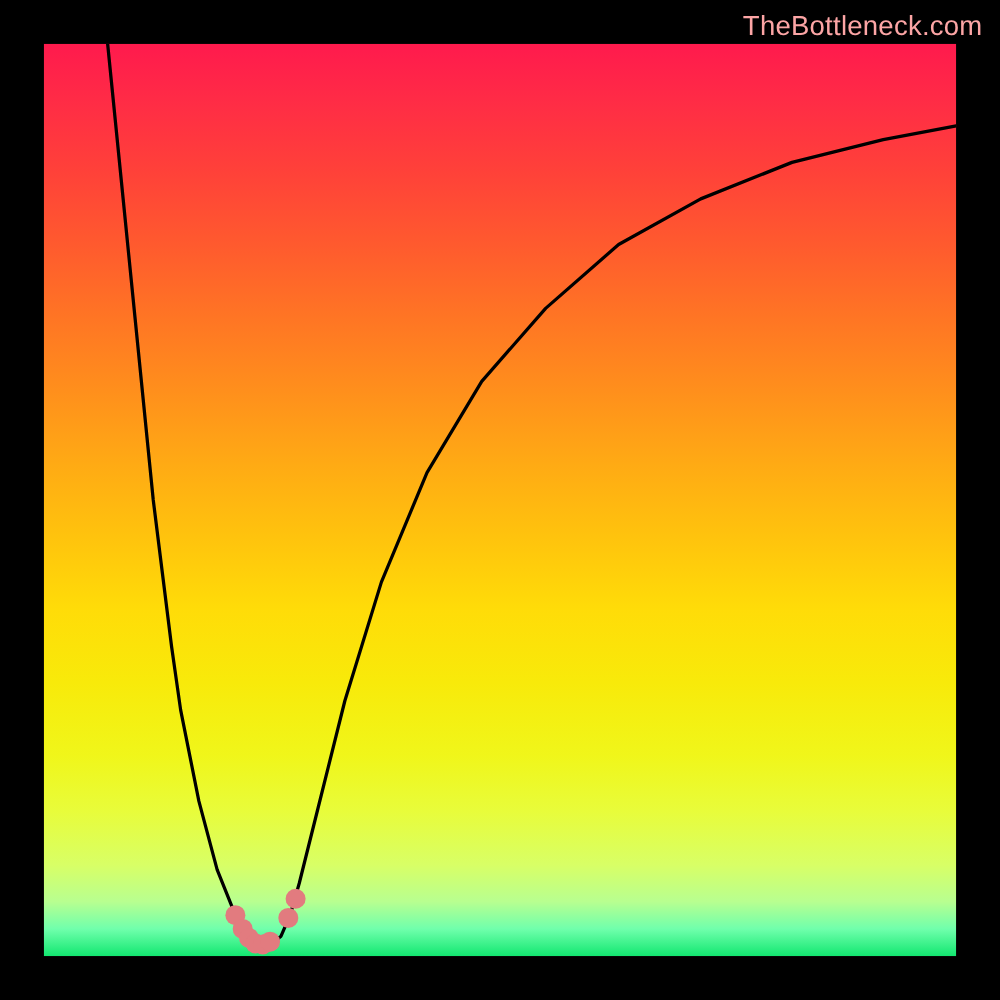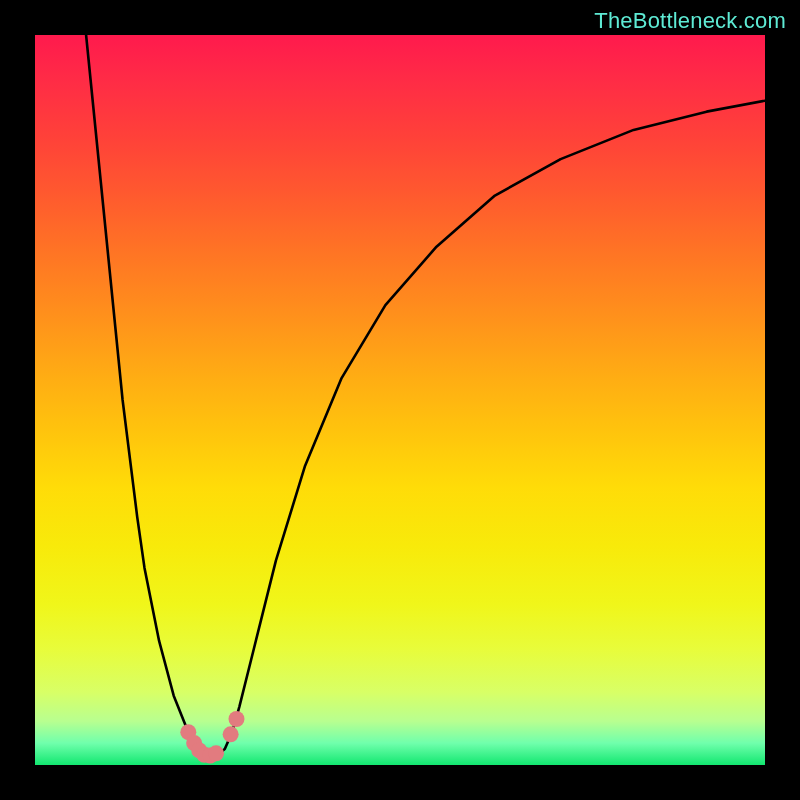--- a/index.html
+++ b/index.html
@@ -44,21 +44,21 @@
       #d8ff66 90%,
       #b8ff90 94%,
       #70ffac 97%,
       #12e770 100%
     );
   }
   .watermark {
     position: absolute;
     top: 8px;
     right: 14px;
-    color: #5eead4;
+    color: #fca5a5;
     font-size: 22px;
     font-weight: 500;
     letter-spacing: 0.2px;
     pointer-events: none;
     user-select: none;
   }
   svg.curve {
     position: absolute;
     inset: 0;
     width: 100%;

